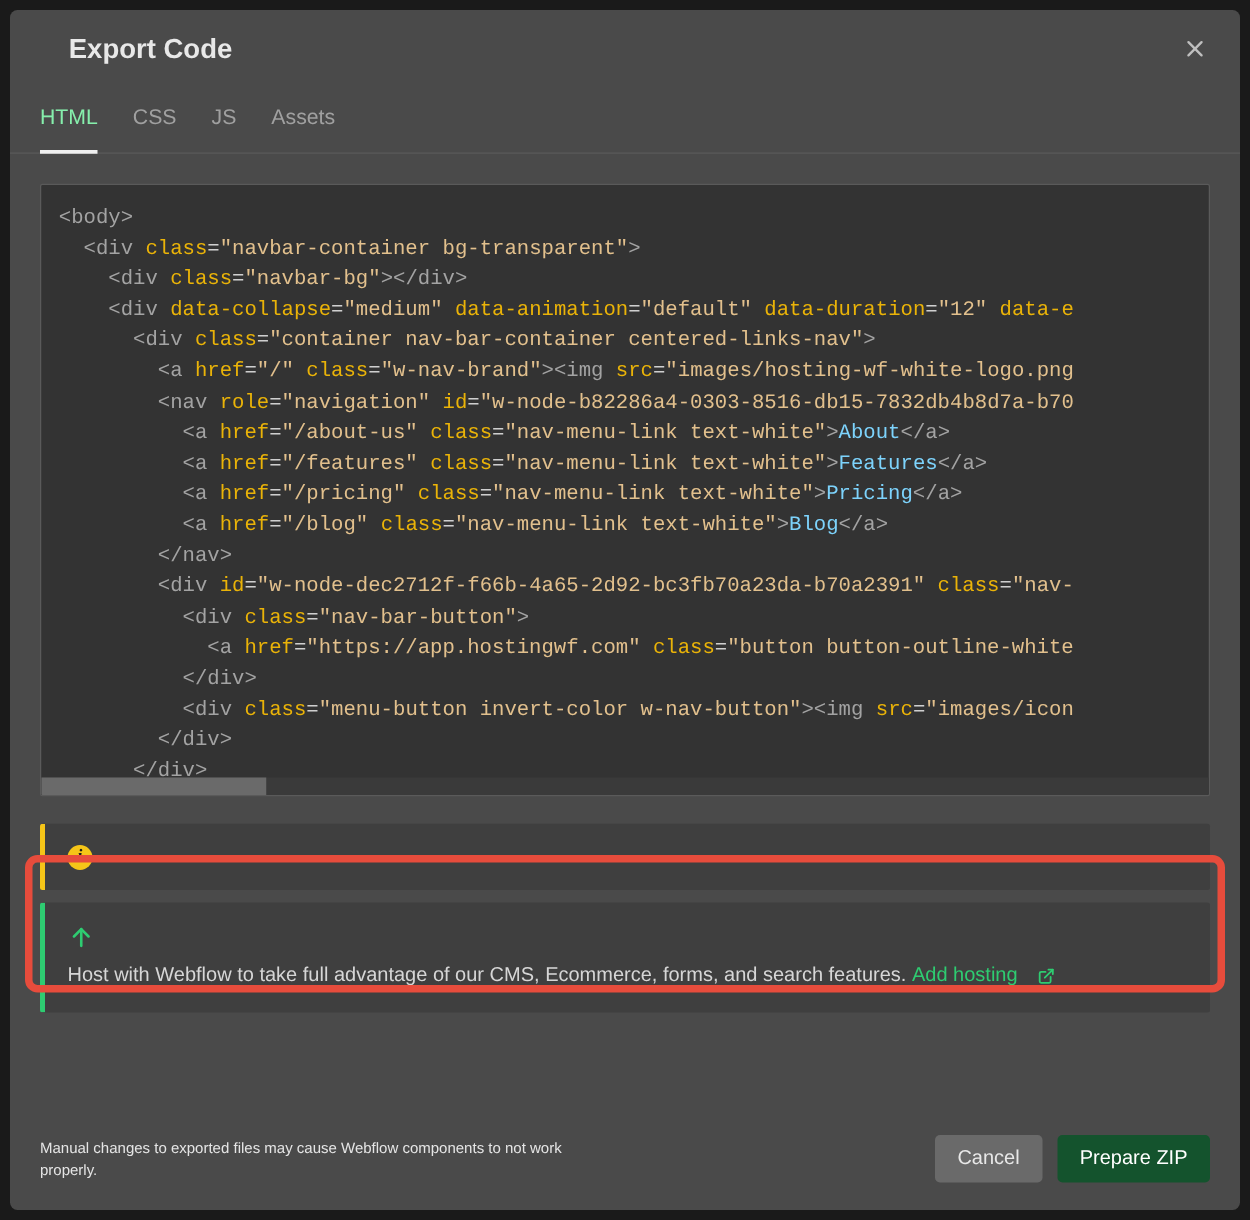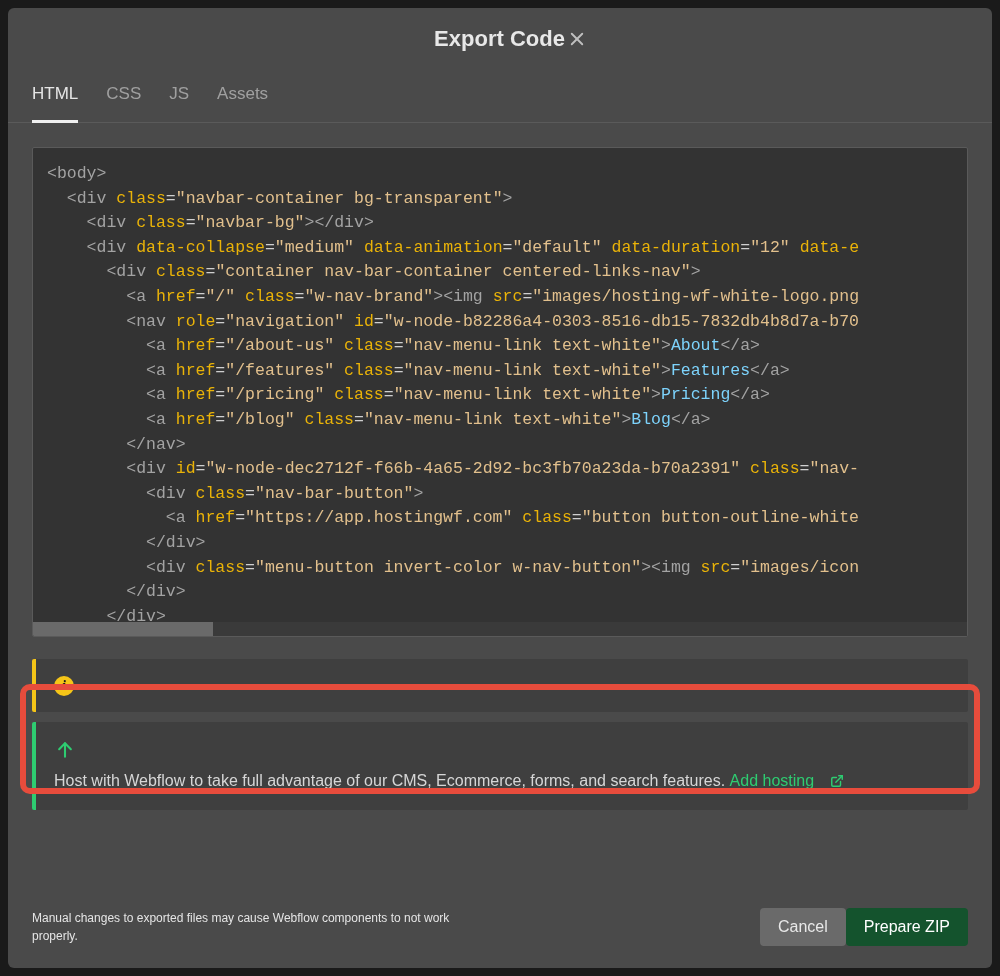--- a/index.html
+++ b/index.html
@@ -18,21 +18,21 @@
   right: 8px;
   bottom: 8px;
   background: #4a4a4a;
   border-radius: 6px;
   display: flex;
   flex-direction: column;
 }
 .modal-header {
   display: flex;
   align-items: center;
-  justify-content: center;
+  justify-content: space-between;
   padding: 18px 24px 18px 24px;
   margin-left: 23px;
 }
 .modal-title {
   color: #e8e8e8;
   font-size: 22px;
   font-weight: 600;
 }
 .close-icon {
   color: #bfbfbf;
@@ -50,21 +50,21 @@
   padding: 0 24px;
   border-bottom: 1px solid #5a5a5a;
 }
 .tab {
   padding: 14px 0 16px 0;
   color: #a0a0a0;
   font-size: 17px;
   cursor: pointer;
 }
 .tab.active {
-  color: #e5e5e5;
+  color: #86efac;
   border-bottom: 3px solid #f0f0f0;
   margin-bottom: -1px;
 }
 .code-area {
   margin: 24px 24px 12px 24px;
   background: #333333;
   border: 1px solid #5a5a5a;
   border-radius: 2px;
   padding: 14px 0 8px 14px;
   height: 490px;
@@ -167,21 +167,21 @@
   align-items: center;
   justify-content: space-between;
   padding: 14px 24px 22px 24px;
 }
 .footer-note {
   color: #e5e5e5;
   font-size: 12px;
   line-height: 1.5;
   max-width: 460px;
 }
-.footer-buttons { display: flex; }
+.footer-buttons { display: flex; gap: 12px; }
 .btn {
   padding: 10px 18px;
   font-size: 16px;
   border: none;
   border-radius: 4px;
   cursor: pointer;
 }
 .btn-secondary { background: #6a6a6a; color: #e8e8e8; }
 .btn-primary { background: #14532d; color: #fff; }
 </style>

